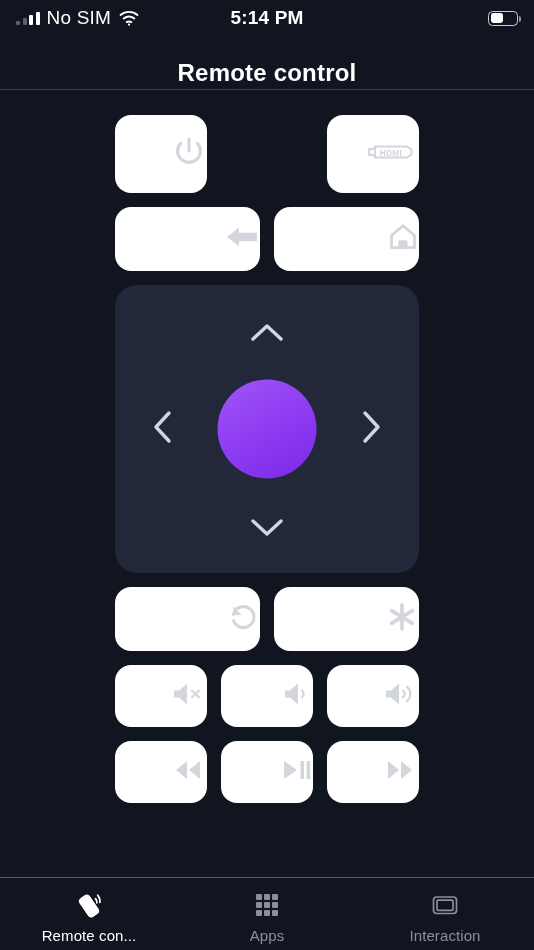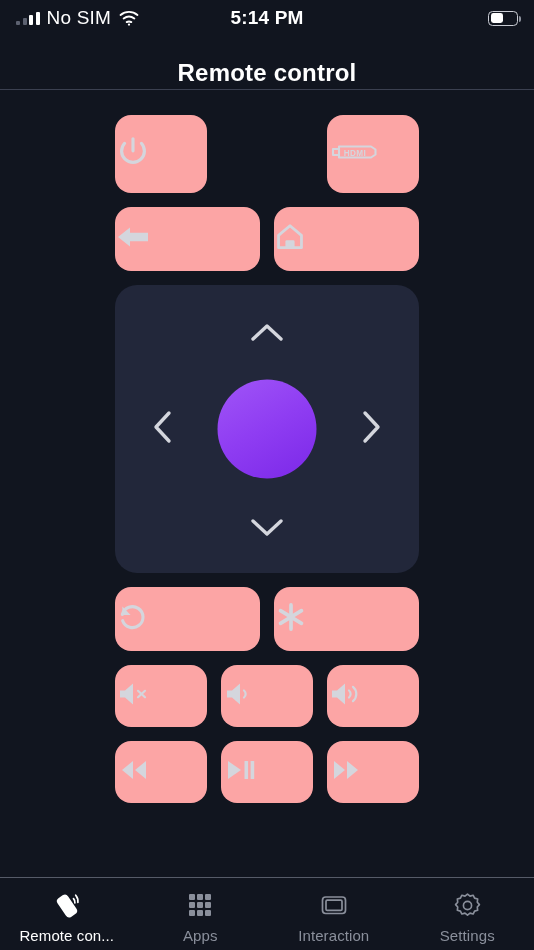--- a/index.html
+++ b/index.html
@@ -60,23 +60,23 @@
 
   
   .content {
     flex:1 1 auto;
     padding:25px 115px 0 115px;
     display:flex; flex-direction:column;
     align-items:stretch;
   }
   .row { display:flex; gap:14px; margin-bottom:14px; }
   .btn {
-    background:#fca5a5;
+    background:#ffffff;
     border-radius:16px;
-    display:flex; align-items:center; justify-content:flex-start;
+    display:flex; align-items:center; justify-content:flex-end;
     cursor:pointer;
     border:none;
   }
   .btn.sq    { width:92px; height:78px; }
   .btn.wide  { flex:1 1 0; height:64px; }
   .btn.third { flex:1 1 0; height:62px; }
   .row.sq-row { justify-content:space-between; }
 
   
   .dpad {
@@ -362,24 +362,15 @@
       <span class="ticon">
         <svg width="32" height="32" viewBox="0 0 32 32" fill="none" stroke="#8a8f9b" stroke-width="1.7">
           <rect x="4.5" y="8" width="23" height="16.5" rx="3.2"></rect>
           <rect x="8" y="11.2" width="16" height="10.2" rx="1.2"></rect>
         </svg>
       </span>
       <span class="tlabel">Interaction</span>
     </div>
 
 
-    <div class="tab">
-      <span class="ticon">
-        <svg width="31" height="31" viewBox="0 0 32 32" fill="none" stroke="#8a8f9b" stroke-width="1.7" stroke-linejoin="round">
-          <path d="M16 4.2 l2.6 2.1 3.2-.9 1.5 3 3.2.9 -.4 3.3 2.2 2.5 -2.2 2.5 .4 3.3 -3.2 .9 -1.5 3 -3.2-.9 -2.6 2.1 -2.6-2.1 -3.2 .9 -1.5-3 -3.2-.9 .4-3.3 -2.2-2.5 2.2-2.5 -.4-3.3 3.2-.9 1.5-3 3.2 .9 z"></path>
-          <circle cx="16" cy="16" r="4.2"></circle>
-        </svg>
-      </span>
-      <span class="tlabel">Settings</span>
-    </div>
 
   </div>
 </div>
 
 </body></html>

